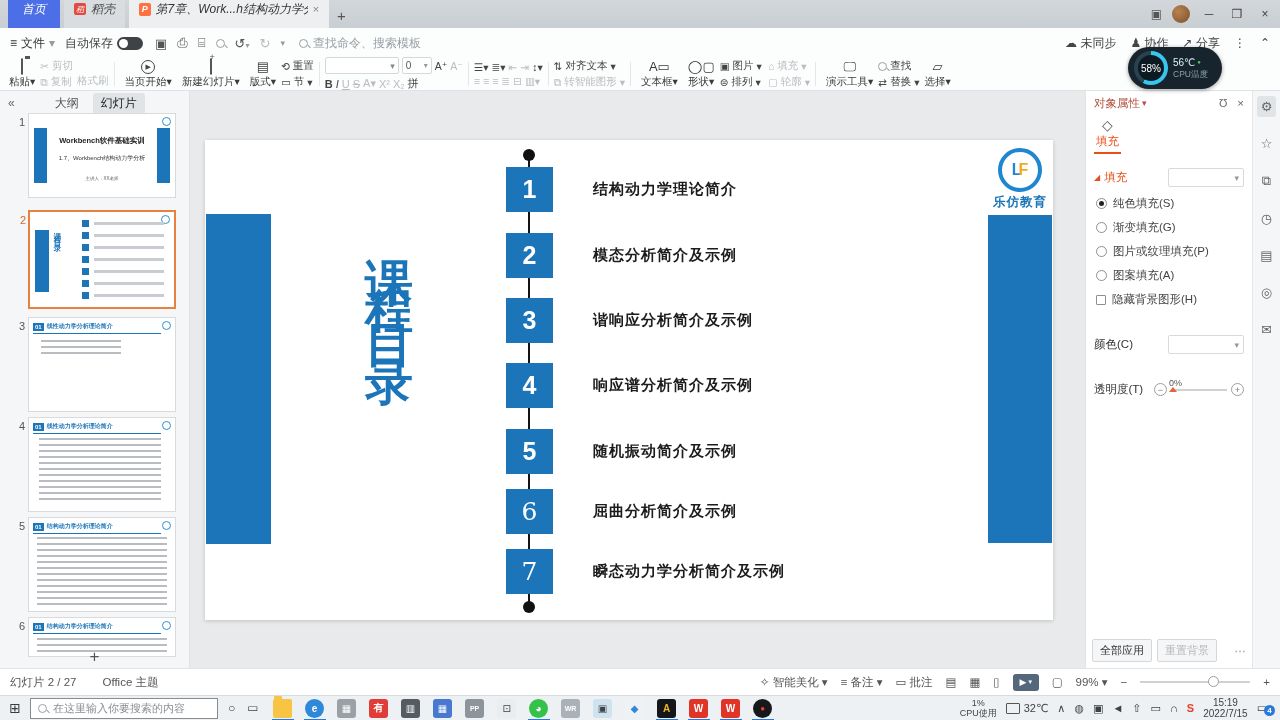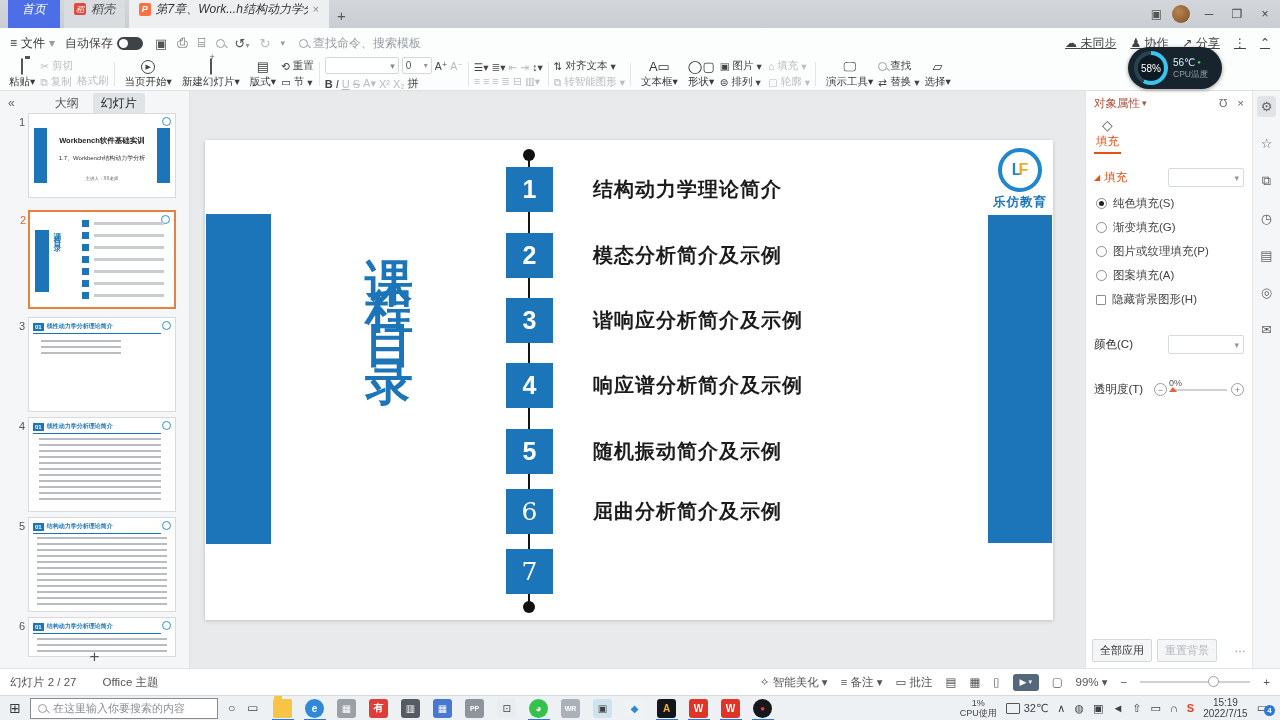--- a/index.html
+++ b/index.html
@@ -24,21 +24,21 @@
   
   .menubar { position:absolute; left:0; top:28px; width:1280px; height:30px; background:#fcfdfd; display:flex; align-items:center; }
   .mb-file { display:flex; align-items:center; gap:4px; padding:0 10px; color:#333; }
   .toggle { width:26px; height:13px; border-radius:7px; background:#3e4347; position:relative; margin-left:4px; }
   .toggle::after { content:""; position:absolute; left:2px; top:2px; width:9px; height:9px; border-radius:50%; background:#fff; }
   .mb-icons { display:flex; align-items:center; gap:10px; margin-left:12px; color:#555; font-size:13px; }
   .mb-tabs { display:flex; align-items:center; gap:6px; margin-left:16px; }
   .mb-tab { padding:3px 10px; border-radius:12px; color:#333; }
   .mb-tab.active { background:#f4602e; color:#fff; font-weight:bold; }
   .mb-search { display:flex; align-items:center; gap:5px; margin-left:14px; color:#9aa0a5; }
-  .mb-right { margin-left:auto; display:flex; align-items:center; gap:14px; padding-right:10px; color:#444;text-decoration:underline; }
+  .mb-right { margin-left:auto; display:flex; align-items:center; gap:14px; padding-right:10px; color:#444; }
   .mag { width:9px; height:9px; border:1.4px solid #9aa0a5; border-radius:50%; position:relative; display:inline-block; }
   .mag::after { content:""; position:absolute; width:4px; height:1.4px; background:#9aa0a5; transform:rotate(45deg); right:-4px; bottom:-1px; }
 
   
   .ribbon { position:absolute; left:0; top:58px; width:1280px; height:33px; background:#fcfdfd; border-bottom:1px solid #dfe2e4; display:flex; align-items:center; padding:0 4px; }
   .vr { width:1px; height:24px; background:#e4e6e8; margin:0 5px; }
   .tallbtn { display:flex; flex-direction:column; align-items:center; justify-content:center; font-size:10.5px; color:#3a3a3a; padding:0 5px; line-height:1.15; }
   .tallbtn .ic { font-size:13px; height:15px; }
   .stack { display:flex; flex-direction:column; justify-content:center; gap:2px; font-size:10.5px; color:#444; }
   .stack .r { display:flex; align-items:center; gap:3px; }
@@ -89,21 +89,21 @@
   
   .canvas { position:absolute; left:191px; top:91px; width:894px; height:577px; background:#e8eaec; }
   .slide { position:absolute; left:14px; top:49px; width:848px; height:480px; background:#fff; box-shadow:0 1px 4px rgba(0,0,0,.18); }
   .s-barL { position:absolute; left:1px; top:74px; width:65px; height:330px; background:#1b75b8; }
   .s-barR { position:absolute; left:783px; top:75px; width:64px; height:328px; background:#1b75b8; }
   .s-vtitle { position:absolute; left:152px; top:80px; writing-mode:vertical-rl; font-size:48px; font-weight:bold; color:#1b75b8; letter-spacing:34px; font-family:"Liberation Sans",sans-serif; }
   .s-line { position:absolute; left:323px; top:15px; width:2px; height:453px; background:#141414; }
   .s-dot { position:absolute; left:318px; width:12px; height:12px; border-radius:50%; background:#111; }
   .s-item-sq { position:absolute; left:301px; width:47px; height:45px; background:#1b75b8; color:#fff; display:flex; align-items:center; justify-content:center; font-size:25px; font-weight:bold; }
   .s-item-sq.serif { font-family:"DejaVu Serif",serif; font-weight:400; }
-  .s-item-tx { position:absolute; left:388px; height:45px; display:flex; align-items:center; font-size:20px; font-weight:600; color:#1c1c1c; letter-spacing:1px; }
+  .s-item-tx { position:absolute; left:388px; height:45px; display:flex; align-items:center; font-size:15px; font-weight:600; color:#1c1c1c; letter-spacing:1px; }
   .s-logo { position:absolute; left:783px; top:8px; width:64px; text-align:center; }
   .s-logo-c { width:44px; height:44px; margin:0 auto; border:4px solid #1f86d0; border-radius:50%; background:#fff; display:flex; align-items:center; justify-content:center; font-weight:bold; font-size:16px; }
   .s-logo-c .l1 { color:#1f86d0; } .s-logo-c .l2 { color:#f4a81d; margin-left:-3px; }
   .s-logo-t { margin-top:2px; font-size:12.5px; font-weight:bold; color:#1b75b8; letter-spacing:1px; }
 
   
   .props { position:absolute; left:1085px; top:91px; width:167px; height:577px; background:#fff; border-left:1px solid #e2e4e6; font-size:11.5px; color:#333; }
   .pp-head { display:flex; align-items:center; height:24px; padding:0 8px; color:#b0503c; }
   .pp-head .sp { margin-left:auto; display:flex; gap:10px; color:#666; }
   .pp-tab { padding:2px 8px 0; display:inline-block; text-align:center; }
@@ -459,20 +459,21 @@
       <div class="s-item-tx" style="top:93px;">模态分析简介及示例</div>
       <div class="s-item-sq" style="top:158px;">3</div>
       <div class="s-item-tx" style="top:158px;">谐响应分析简介及示例</div>
       <div class="s-item-sq" style="top:223px;">4</div>
       <div class="s-item-tx" style="top:223px;">响应谱分析简介及示例</div>
       <div class="s-item-sq" style="top:289px;">5</div>
       <div class="s-item-tx" style="top:289px;">随机振动简介及示例</div>
       <div class="s-item-sq serif" style="top:349px;">6</div>
       <div class="s-item-tx" style="top:349px;">屈曲分析简介及示例</div>
       <div class="s-item-sq serif" style="top:409px;">7</div>
+      <div class="s-item-tx" style="top:409px;">瞬态动力学分析简介及示例</div>
 
       <div class="s-logo">
         <div class="s-logo-c">
           <span class="l1">L</span>
             <span class="l2">F</span>
         </div>
         <div class="s-logo-t">乐仿教育</div>
       </div>
     </div>
   </div>

